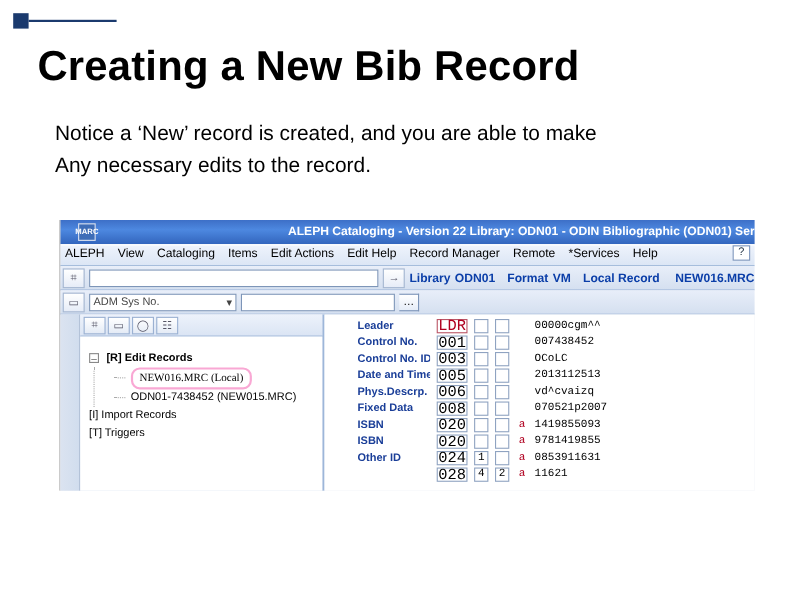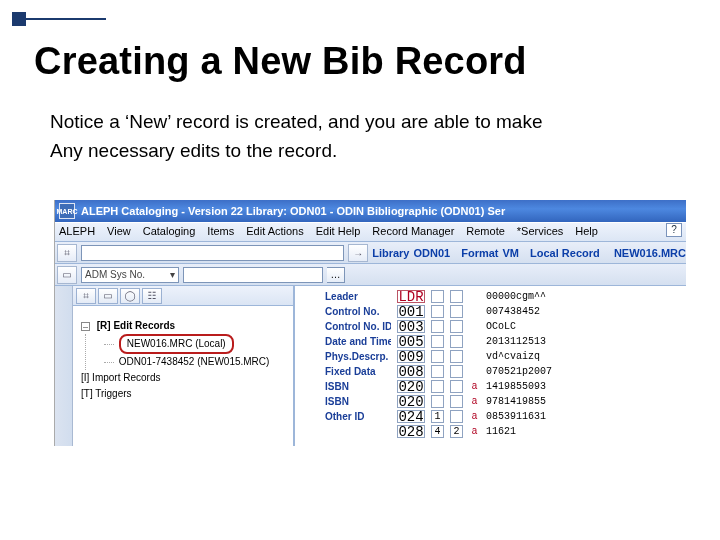--- a/index.html
+++ b/index.html
@@ -49,25 +49,26 @@
     color: #000;
     border-left: 1px solid #aaa;
   }
   .titlebar {
     height: 22px;
     background: linear-gradient(#3d6fc7, #4d88e0 40%, #3265bd);
     display: flex;
     align-items: center;
     color: #fff;
     font-weight: 600;
-    padding-left: 4px;
+    padding-left: 16px;
     gap: 6px;
     font-size: 11px;
     white-space: nowrap;
     overflow: hidden;
+    justify-content: space-between;
   }
   .app-icon {
     width: 16px; height: 16px;
     background: #3e6db7;
     border: 1px solid #dde4f2;
     display: flex;
     align-items: center;
     justify-content: center;
     font-size: 7px;
     font-weight: 700;
@@ -175,23 +176,24 @@
   }
   .child { padding-left: 18px; border-left: 1px dotted #aaa; margin-left: 4px; }
   .child .tree-row::before {
     content: "";
     display:inline-block;
     width:10px; border-top:1px dotted #aaa;
     vertical-align:middle; margin-right:2px;
   }
   .highlight-red {
     display:inline-block;
-    border: 2px solid #b91c1c;
+    border: 2px solid #f9a8d4;
     border-radius: 8px;
     padding: 0 6px;
+    font-family: Liberation Serif, serif;
   }
   .editor {
     flex: 1;
     background: #fff;
     font-family: Verdana, Tahoma, sans-serif;
     font-size: 10px;
     padding: 3px 0 3px 0;
     min-height: 160px;
   }
   .ed-row {
@@ -274,21 +276,21 @@
     <span class="info-text">Format</span>
     <span class="info-text">VM</span>
     &nbsp;
     <span class="info-text">Local Record</span>
     &nbsp;&nbsp;
     <span class="info-text">NEW016.MRC</span>
   </div>
 
   <div class="row3">
     <div class="icon-btn">▭</div>
-    <div class="textfield" style="width:98px">
+    <div class="textfield" style="width:134px">
       <span>ADM Sys No.</span>
       <span style="margin-left:auto">▾</span>
     </div>
     <div class="textfield" style="flex:0 0 140px"></div>
     <div class="dots-btn">…</div>
   </div>
 
   <div class="lower">
     <div class="left-col"></div>
 
@@ -351,21 +353,21 @@
         <div class="ed-row">
           <span class="ed-label">Date and Time</span>
           <span class="tagbox">005</span>
           <span class="ind"></span>
           <span class="ind"></span>
           <span class="sf"></span>
           <span class="val">2013112513</span>
         </div>
         <div class="ed-row">
           <span class="ed-label">Phys.Descrp.</span>
-          <span class="tagbox">009</span>
+          <span class="tagbox">006</span>
           <span class="ind"></span>
           <span class="ind"></span>
           <span class="sf"></span>
           <span class="val">vd^cvaizq</span>
         </div>
         <div class="ed-row">
           <span class="ed-label">Fixed Data</span>
           <span class="tagbox">008</span>
           <span class="ind"></span>
           <span class="ind"></span>

